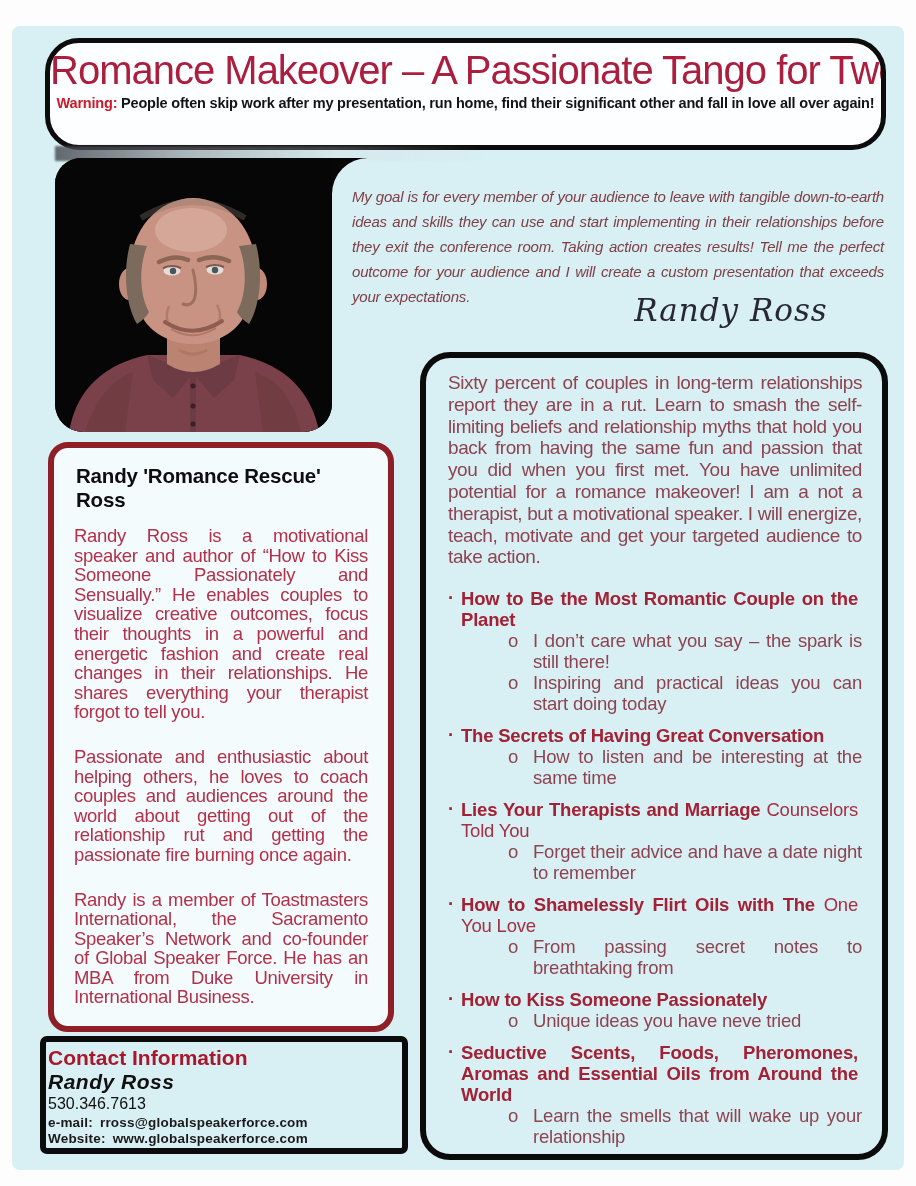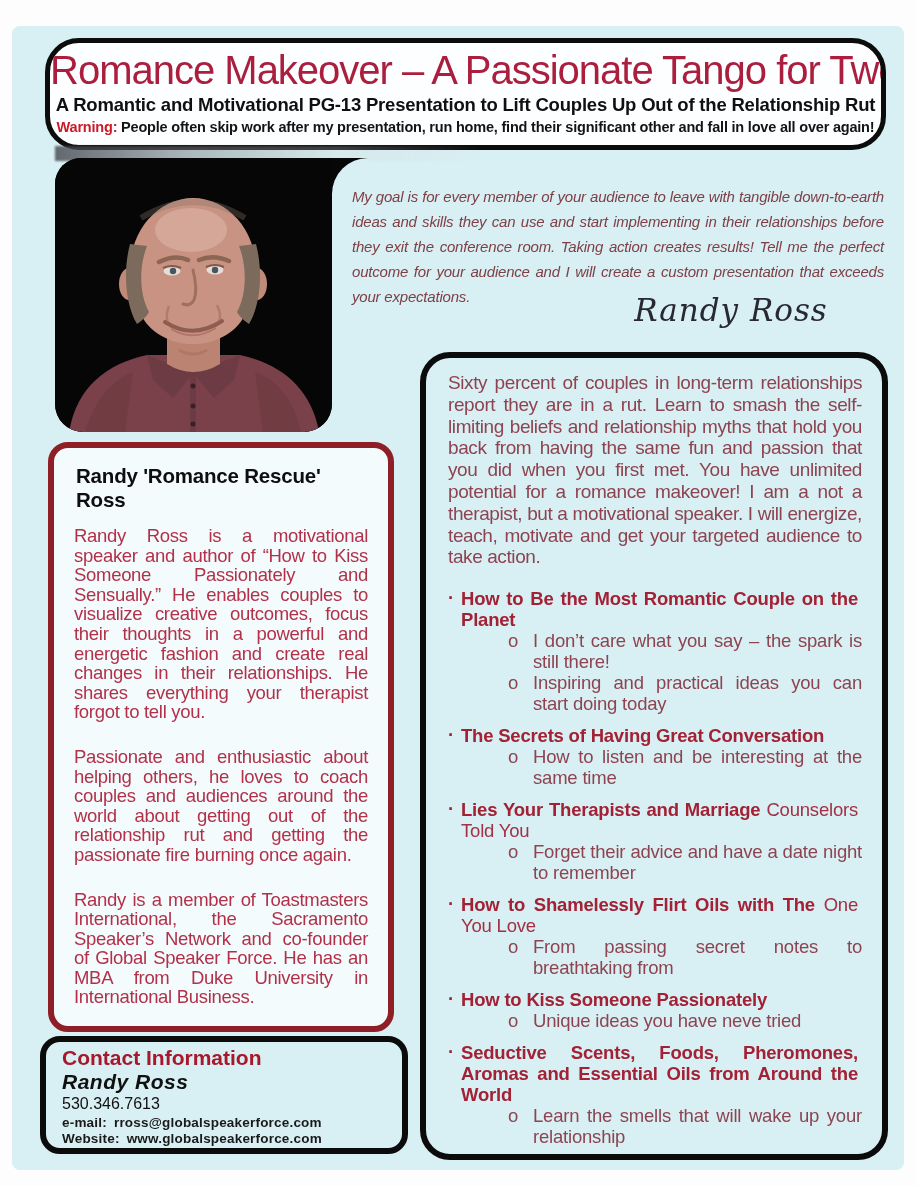--- a/index.html
+++ b/index.html
@@ -39,21 +39,21 @@
 
   
   .bio-box{position:absolute;left:48px;top:442px;width:346px;height:590px;border:6px solid var(--maroon);
     border-radius:20px;background:#f3fbfd;padding:14px 20px 10px 20px;overflow:hidden;}
   .bio-heading{font-size:20.5px;font-weight:bold;color:#0e0e0e;letter-spacing:-0.2px;margin:2px 0 14px 2px;}
   .bio-para{font-size:18.5px;line-height:19.6px;color:var(--bio-text);text-align:justify;
     letter-spacing:-0.3px;margin:0 0 25px 0;}
 
   
   .contact-box{position:absolute;left:40px;top:1036px;width:368px;height:118px;border:6px solid #0b0b0b;
-    border-radius:20px;background:var(--cyan);padding:4px 16px;overflow:hidden;}
+    border-radius:7px;background:var(--cyan);padding:4px 2px;overflow:hidden;}
   .contact-heading{font-size:21px;line-height:24px;font-weight:bold;color:#a8182c;}
   .contact-name{font-size:21px;line-height:23px;font-weight:bold;font-style:italic;color:#111;letter-spacing:.5px;}
   .contact-phone{font-size:16px;line-height:22px;color:#111;}
   .contact-line{font-size:13.5px;line-height:15.5px;font-weight:bold;color:#1a1a1a;letter-spacing:.2px;}
   .contact-line .lbl{margin-right:7px;}
 
   
   .topics-box{position:absolute;left:420px;top:352px;width:468px;height:808px;border:6px solid #0b0b0b;
     border-radius:30px;background:var(--cyan);padding:14px 20px 10px 22px;overflow:hidden;}
   .topics-intro{font-size:19px;line-height:21.8px;letter-spacing:-0.4px;color:var(--body-red);
@@ -68,21 +68,20 @@
   .subpoint .o-mark{position:absolute;left:0;top:0;}
 </style>
 </head>
 <body>
 
 <div class="page">
   <div class="canvas"></div>
 
   <div class="header-box">
     <div class="title">Romance Makeover – A Passionate Tango for Two</div>
-    <div class="subtitle">A Romantic and Motivational PG-13 Presentation to Lift Couples Up Out of the Relationship Rut</div>
     <div class="warning">
       <span class="warn-label">Warning:</span>
       <span>People often skip work after my presentation, run home, find their significant other and fall in love all over again!</span>
     </div>
   </div>
 
   <div class="shadow-strip"></div>
 
   <div class="photo-frame" role="img" aria-label="Photo of Randy Ross, smiling bald man in maroon shirt on black background">
     <svg width="277" height="274" viewBox="0 0 277 274">

